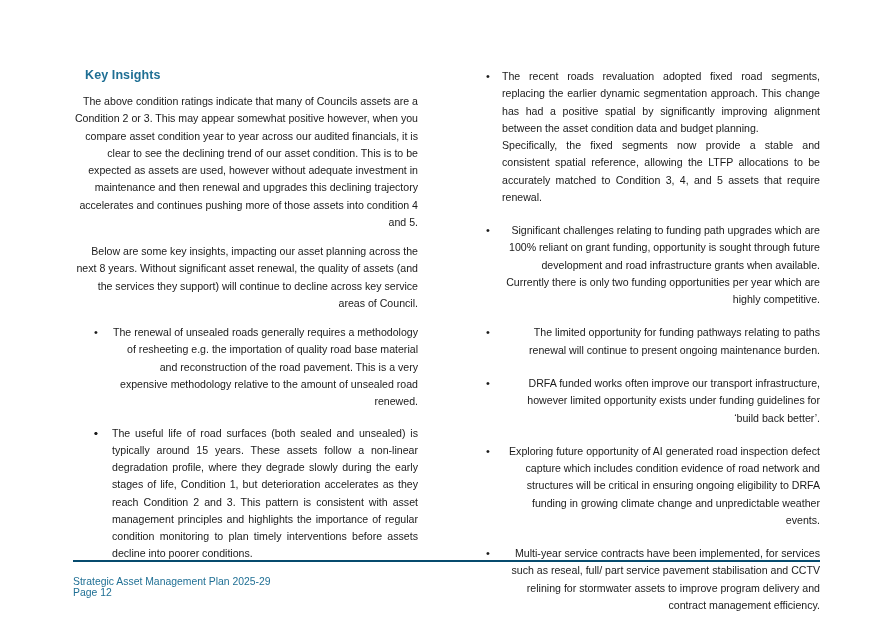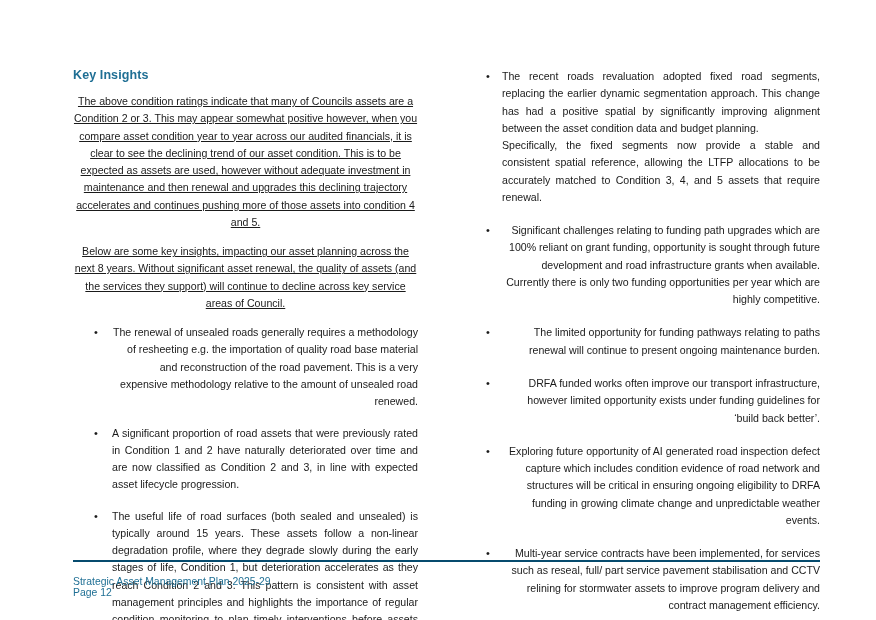--- a/index.html
+++ b/index.html
@@ -38,32 +38,31 @@
     width: 345px;
     flex: 0 0 345px;
   }
 
   
   .section-heading {
     font-size: 12.5px;
     font-weight: bold;
     color: #1f6f94;
     letter-spacing: 0.1px;
-    margin: 0 0 10px 0;
+    margin: 0 0 10px 12px;
     line-height: 1.2;
   }
 
   
   p.body-para {
     margin: 0 0 12px 0;
     font-size: 10.6px;
     line-height: 1.63;
     color: #1a1a1a;
-    text-align: center;
-    text-decoration: underline;
+    text-align: right;
   }
 
   
   ul.bullets {
     list-style: none;
     margin: 0;
     padding: 0;
   }
   ul.bullets > li {
     position: relative;
@@ -141,21 +140,20 @@
 
       <p class="body-para">Below are some key insights, impacting our asset planning across the next 8 years. Without significant asset renewal, the quality of assets (and the services they support) will continue to decline across key service areas of Council.</p>
 
       <ul class="bullets">
         <li>
           <span class="bullet-dot">•</span>
           <span class="bullet-text plain">The renewal of unsealed roads generally requires a methodology of resheeting e.g. the importation of quality road base material and reconstruction of the road pavement. This is a very expensive methodology relative to the amount of unsealed road renewed.</span>
         </li>
         <li>
           <span class="bullet-dot">•</span>
-          <span class="bullet-text justify">A significant proportion of road assets that were previously rated in Condition 1 and 2 have naturally deteriorated over time and are now classified as Condition 2 and 3, in line with expected asset lifecycle progression.</span>
         </li>
         <li>
           <span class="bullet-dot">•</span>
           <span class="bullet-text justify">The useful life of road surfaces (both sealed and unsealed) is typically around 15 years. These assets follow a non-linear degradation profile, where they degrade slowly during the early stages of life, Condition 1, but deterioration accelerates as they reach Condition 2 and 3. This pattern is consistent with asset management principles and highlights the importance of regular condition monitoring to plan timely interventions before assets decline into poorer conditions.</span>
         </li>
       </ul>
 
     </div>
 
     <div class="col">

